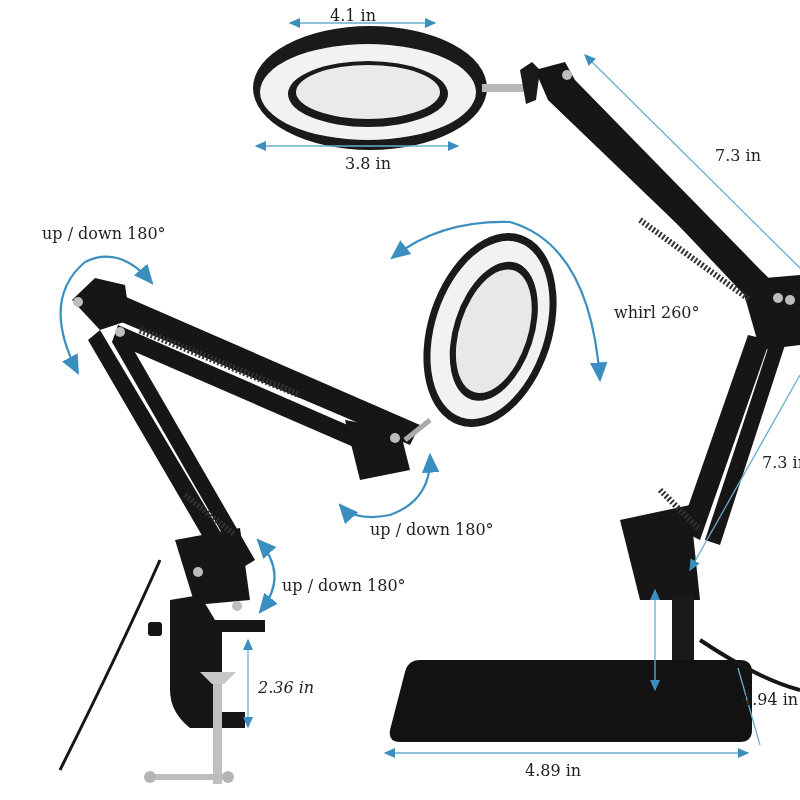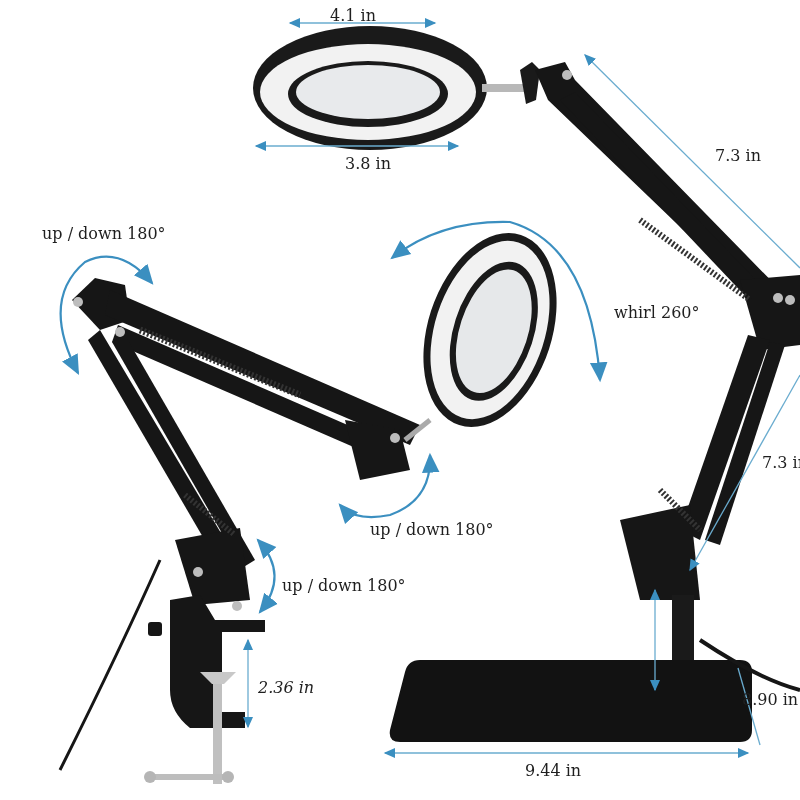--- a/index.html
+++ b/index.html
@@ -97,20 +97,20 @@
     <path d="M430 455 Q432 500 390 515 Q355 522 340 505" marker-start="url(#ah)" marker-end="url(#ah)"></path>
     <path d="M258 540 Q290 575 260 612" marker-start="url(#ah)" marker-end="url(#ah)"></path>
   </g>
 </svg>
 
 <div class="lbl" style="left:330px; top:8px;">4.1 in</div>
 <div class="lbl" style="left:345px; top:156px;">3.8 in</div>
 <div class="lbl" style="left:715px; top:148px;">7.3 in</div>
 <div class="lbl" style="left:762px; top:455px;">7.3 in</div>
 <div class="lbl" style="left:258px; top:680px;font-style:italic;">2.36 in</div>
-<div class="lbl" style="left:742px; top:692px;">8.90 in</div>
-<div class="lbl" style="left:525px; top:763px;">9.44 in</div>
+<div class="lbl" style="left:742px; top:692px;">4.94 in</div>
+<div class="lbl" style="left:525px; top:763px;">4.89 in</div>
 
 <div class="lbl" style="left:42px; top:226px;">up / down 180°</div>
 <div class="lbl" style="left:614px; top:305px;">whirl 260°</div>
 <div class="lbl" style="left:370px; top:522px;">up / down 180°</div>
 <div class="lbl" style="left:282px; top:578px;">up / down 180°</div>
 </div>
 
 </body></html>

